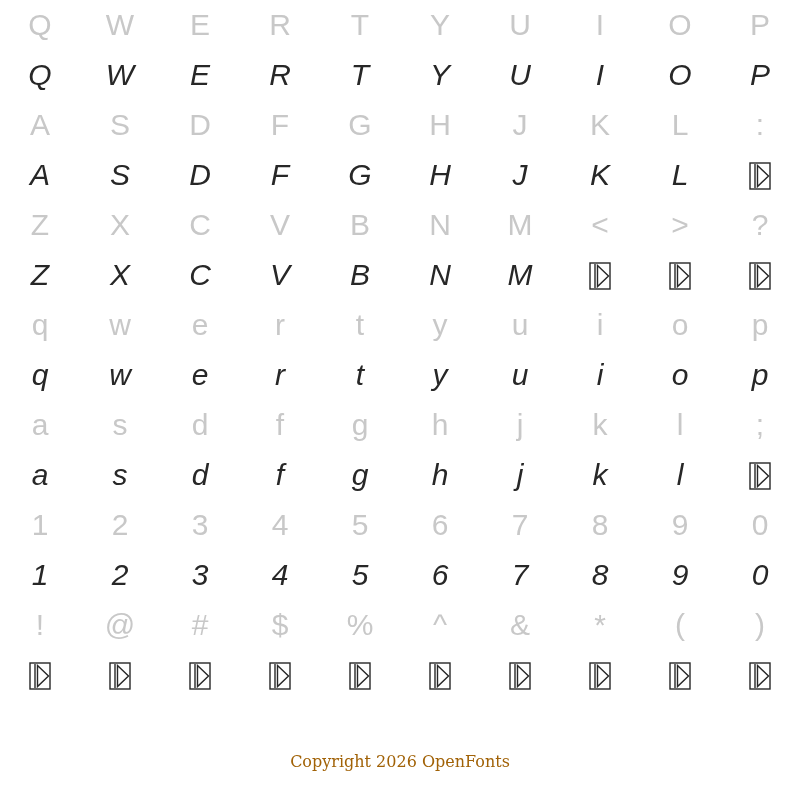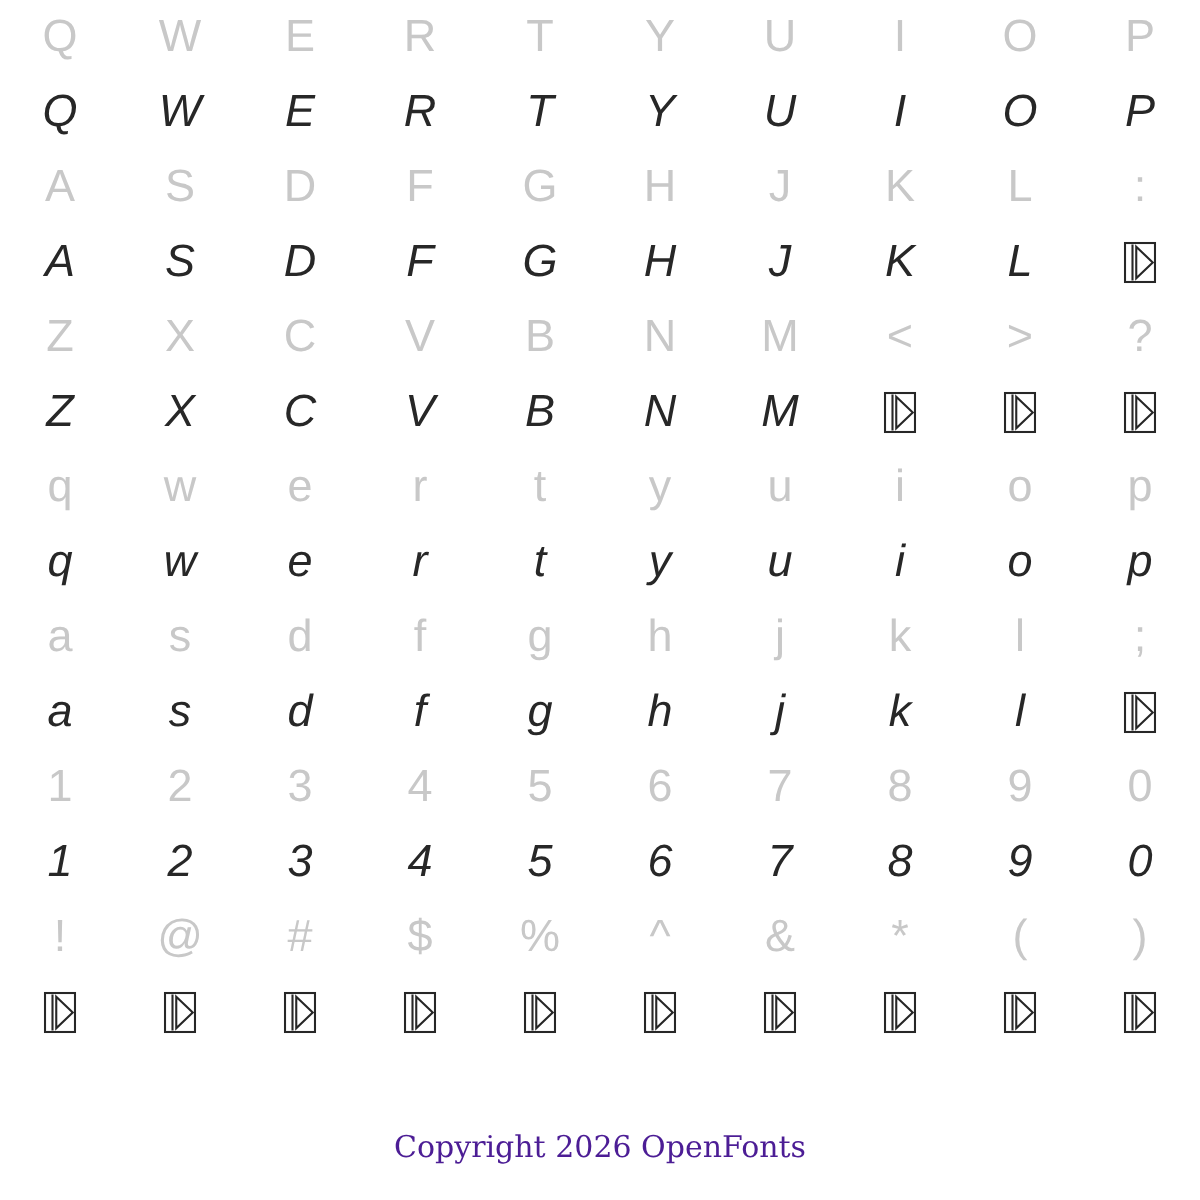--- a/index.html
+++ b/index.html
@@ -56,22 +56,22 @@
   }
   .notdef svg {
     display: block;
   }
   #footer {
     position: absolute;
     left: 0;
     top: 752px;
     width: 800px;
     text-align: center;
-    font-size: 20px;
-    color: #4c1d95;
+    font-size: 16px;
+    color: #a16207;
     font-family: "DejaVu Serif", serif;
   }
 </style>
 </head>
 <body>
 
 <div id="sheet">
     <div class="row row-key">
       <div class="cell">Q</div>
       <div class="cell">W</div>

